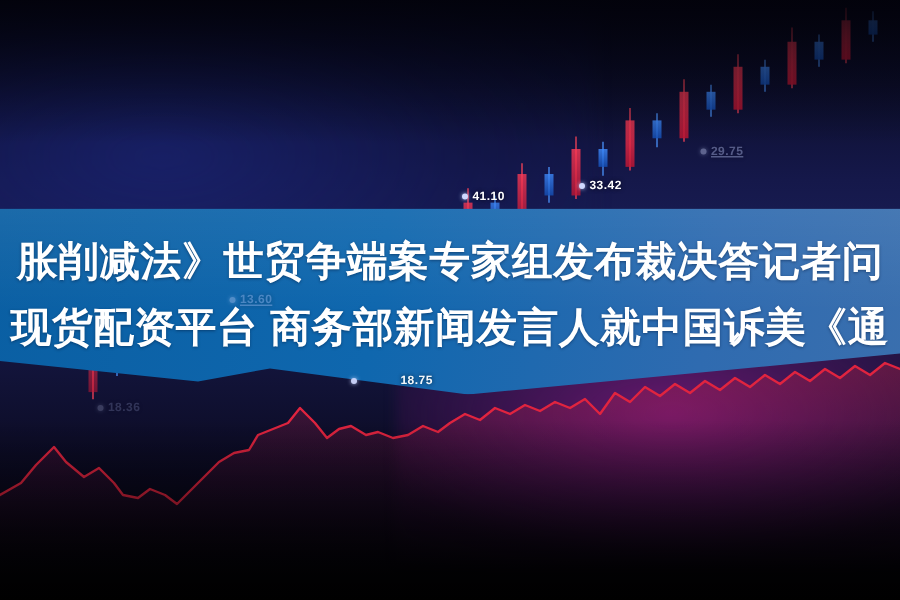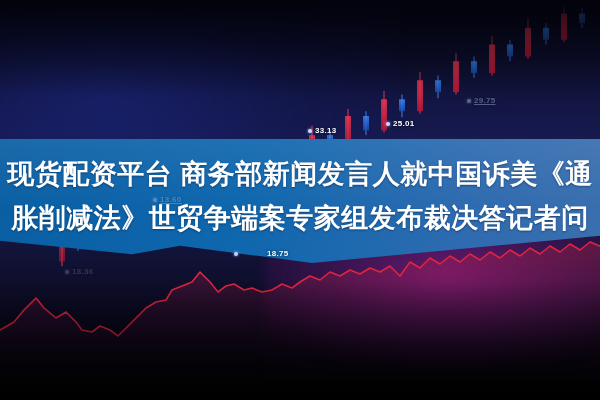--- a/index.html
+++ b/index.html
@@ -231,28 +231,28 @@
       </g>
     <path id="area-path" fill="url(#areaFill)" d="M0,400 L0,330 L14,322 L24,310 L36,298 L44,308 L56,318 L66,312 L76,322 L82,330 L92,332 L100,326 L110,330 L118,336 L126,328 L136,318 L146,308 L156,302 L166,300 L172,290 L182,286 L192,282 L200,272 L210,282 L218,292 L226,286 L234,284 L244,290 L252,288 L262,292 L272,290 L282,284 L292,288 L300,282 L310,276 L320,280 L330,272 L340,276 L350,270 L360,274 L370,268 L380,272 L390,266 L400,276 L410,262 L420,268 L430,258 L440,264 L450,256 L460,262 L470,254 L480,260 L490,252 L500,258 L510,250 L520,256 L530,248 L540,254 L550,246 L560,252 L570,244 L580,250 L590,242 L600,246 L600,400 Z"></path>
     <polyline id="line-path" fill="none" stroke="#e0243f" stroke-width="1.6" stroke-linejoin="round" stroke-linecap="round" points="0,330 14,322 24,310 36,298 44,308 56,318 66,312 76,322 82,330 92,332 100,326 110,330 118,336 126,328 136,318 146,308 156,302 166,300 172,290 182,286 192,282 200,272 210,282 218,292 226,286 234,284 244,290 252,288 262,292 272,290 282,284 292,288 300,282 310,276 320,280 330,272 340,276 350,270 360,274 370,268 380,272 390,266 400,276 410,262 420,268 430,258 440,264 450,256 460,262 470,254 480,260 490,252 500,258 510,250 520,256 530,248 540,254 550,246 560,252 570,244 580,250 590,242 600,246"></polyline>
   </svg>
 
   <div class="bg-topfade"></div>
   <div class="bg-botfade"></div>
 
   <div class="price-tag pt-dim2" style="left:72px; top:267px;">18.36</div>
   <div class="price-tag pt-dim" style="left:474px; top:96px;">29.75</div>
-  <div class="price-tag" style="left:315px; top:126px;">33.13</div>
-  <div class="price-tag" style="left:393px; top:119px;">25.01</div>
+  <div class="price-tag" style="left:315px; top:126px;">41.10</div>
+  <div class="price-tag" style="left:393px; top:119px;">33.42</div>
 
   <div class="band">
     <div class="band-sheen"></div>
   </div>
 
   <div class="price-tag pt-dim" style="left:160px; top:195px; opacity:.35;">13.60</div>
   <div class="price-tag pt-onblue" style="left:241px; top:249px;">18.75</div>
 
   <div class="headline">
+    <span class="ln">胀削减法》世贸争端案专家组发布裁决答记者问</span>
     <span class="ln">现货配资平台 商务部新闻发言人就中国诉美《通</span>
-    <span class="ln">胀削减法》世贸争端案专家组发布裁决答记者问</span>
   </div>
 
 </div>
 
 </body></html>

